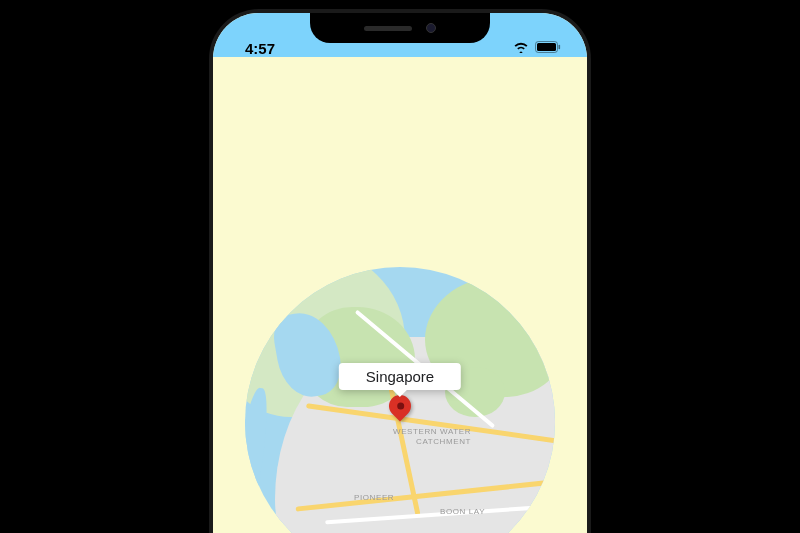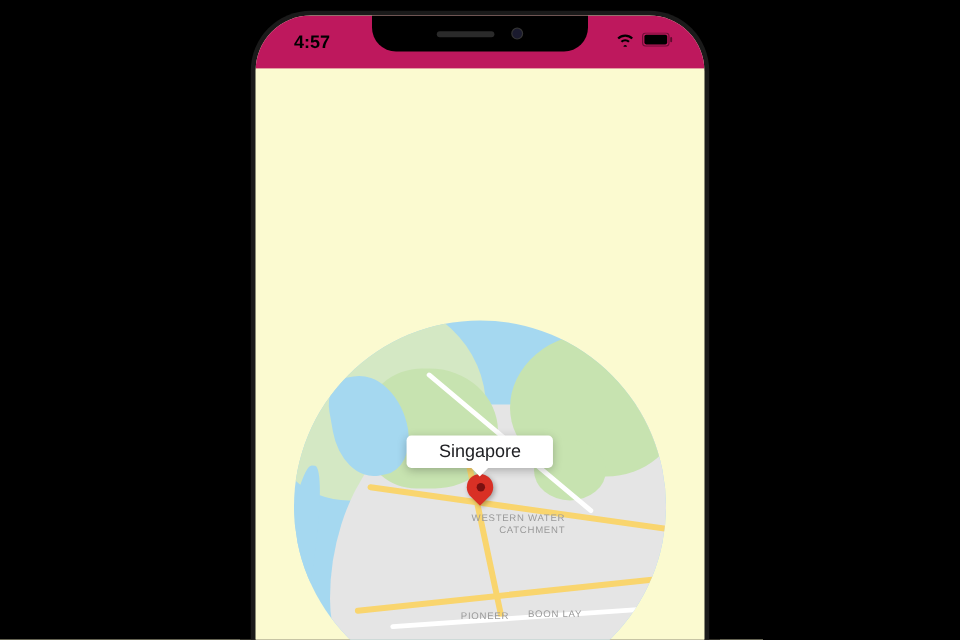--- a/index.html
+++ b/index.html
@@ -76,23 +76,23 @@
       border-radius: 50%;
       border: 1px solid #333;
     }
 
     .status-bar {
       position: absolute;
       top: 0;
       left: 0;
       right: 0;
       height: 44px;
-      background: #be185d;
+      background: #7dd3fc;
       display: flex;
-      align-items: center;
+      align-items: flex-end;
       justify-content: space-between;
       padding: 0 24px;
       z-index: 50;
     }
 
     .status-time {
       font-size: 15px;
       font-weight: 600;
       color: #000;
       padding-left: 8px;
@@ -283,21 +283,21 @@
       position: absolute;
       font-size: 8px;
       letter-spacing: 0.6px;
       color: #9a9a9a;
       font-weight: 400;
       text-align: right;
       line-height: 1.2;
     }
 
     .dl-1 { top: 160px; left: 148px; }
-    .dl-2 { top: 226px; left: 139px; margin-top: 16px; }
+    .dl-2 { top: 226px; left: 109px; }
     .dl-3 { top: 240px; left: 195px; }
 
     .map-pin {
       position: absolute;
       top: 128px;
       left: 50%;
       transform: translateX(-50%);
       z-index: 20;
     }
 

